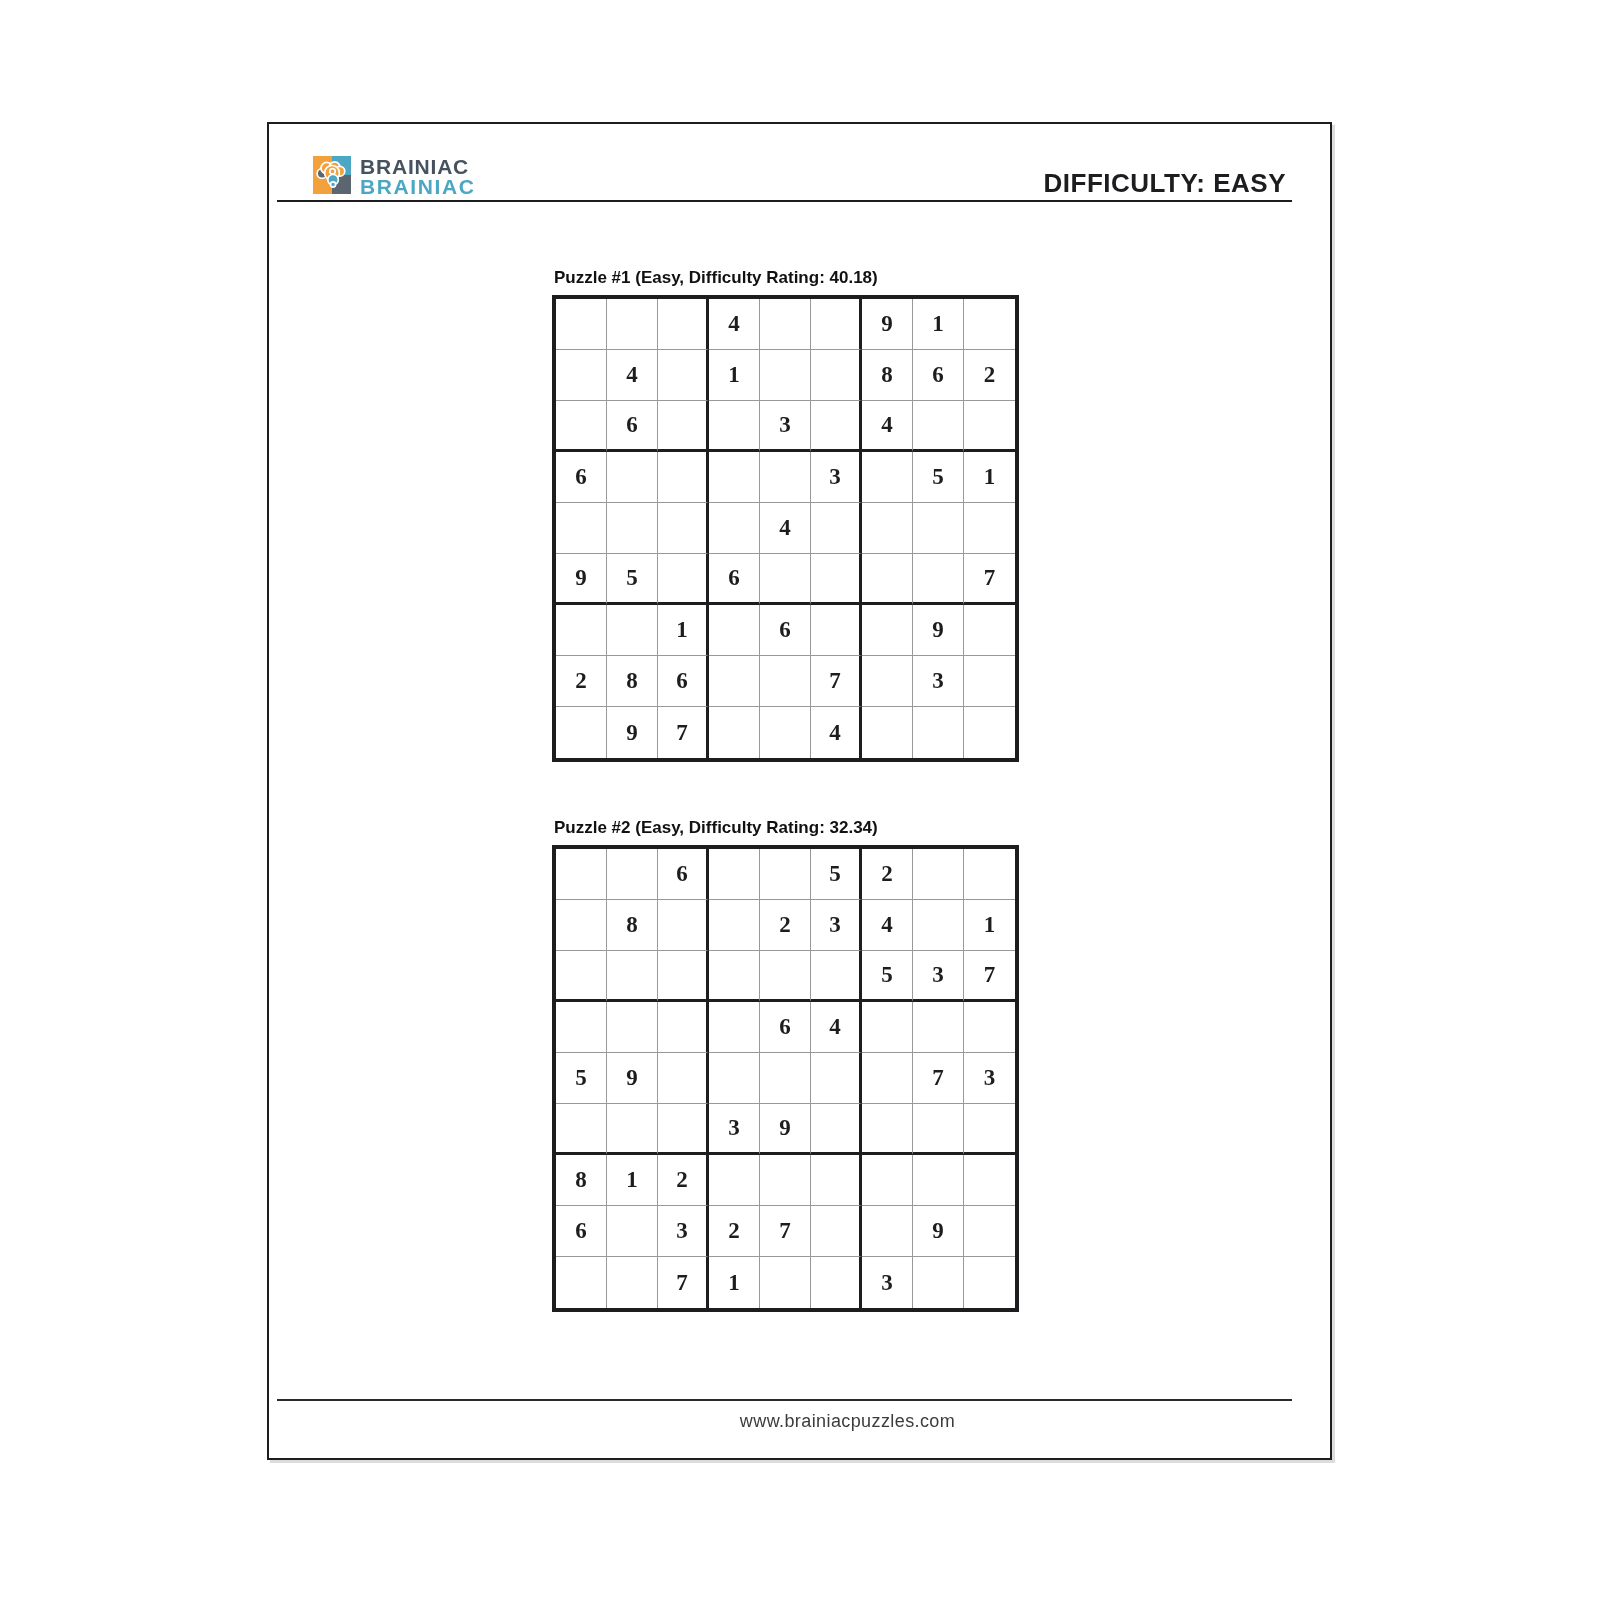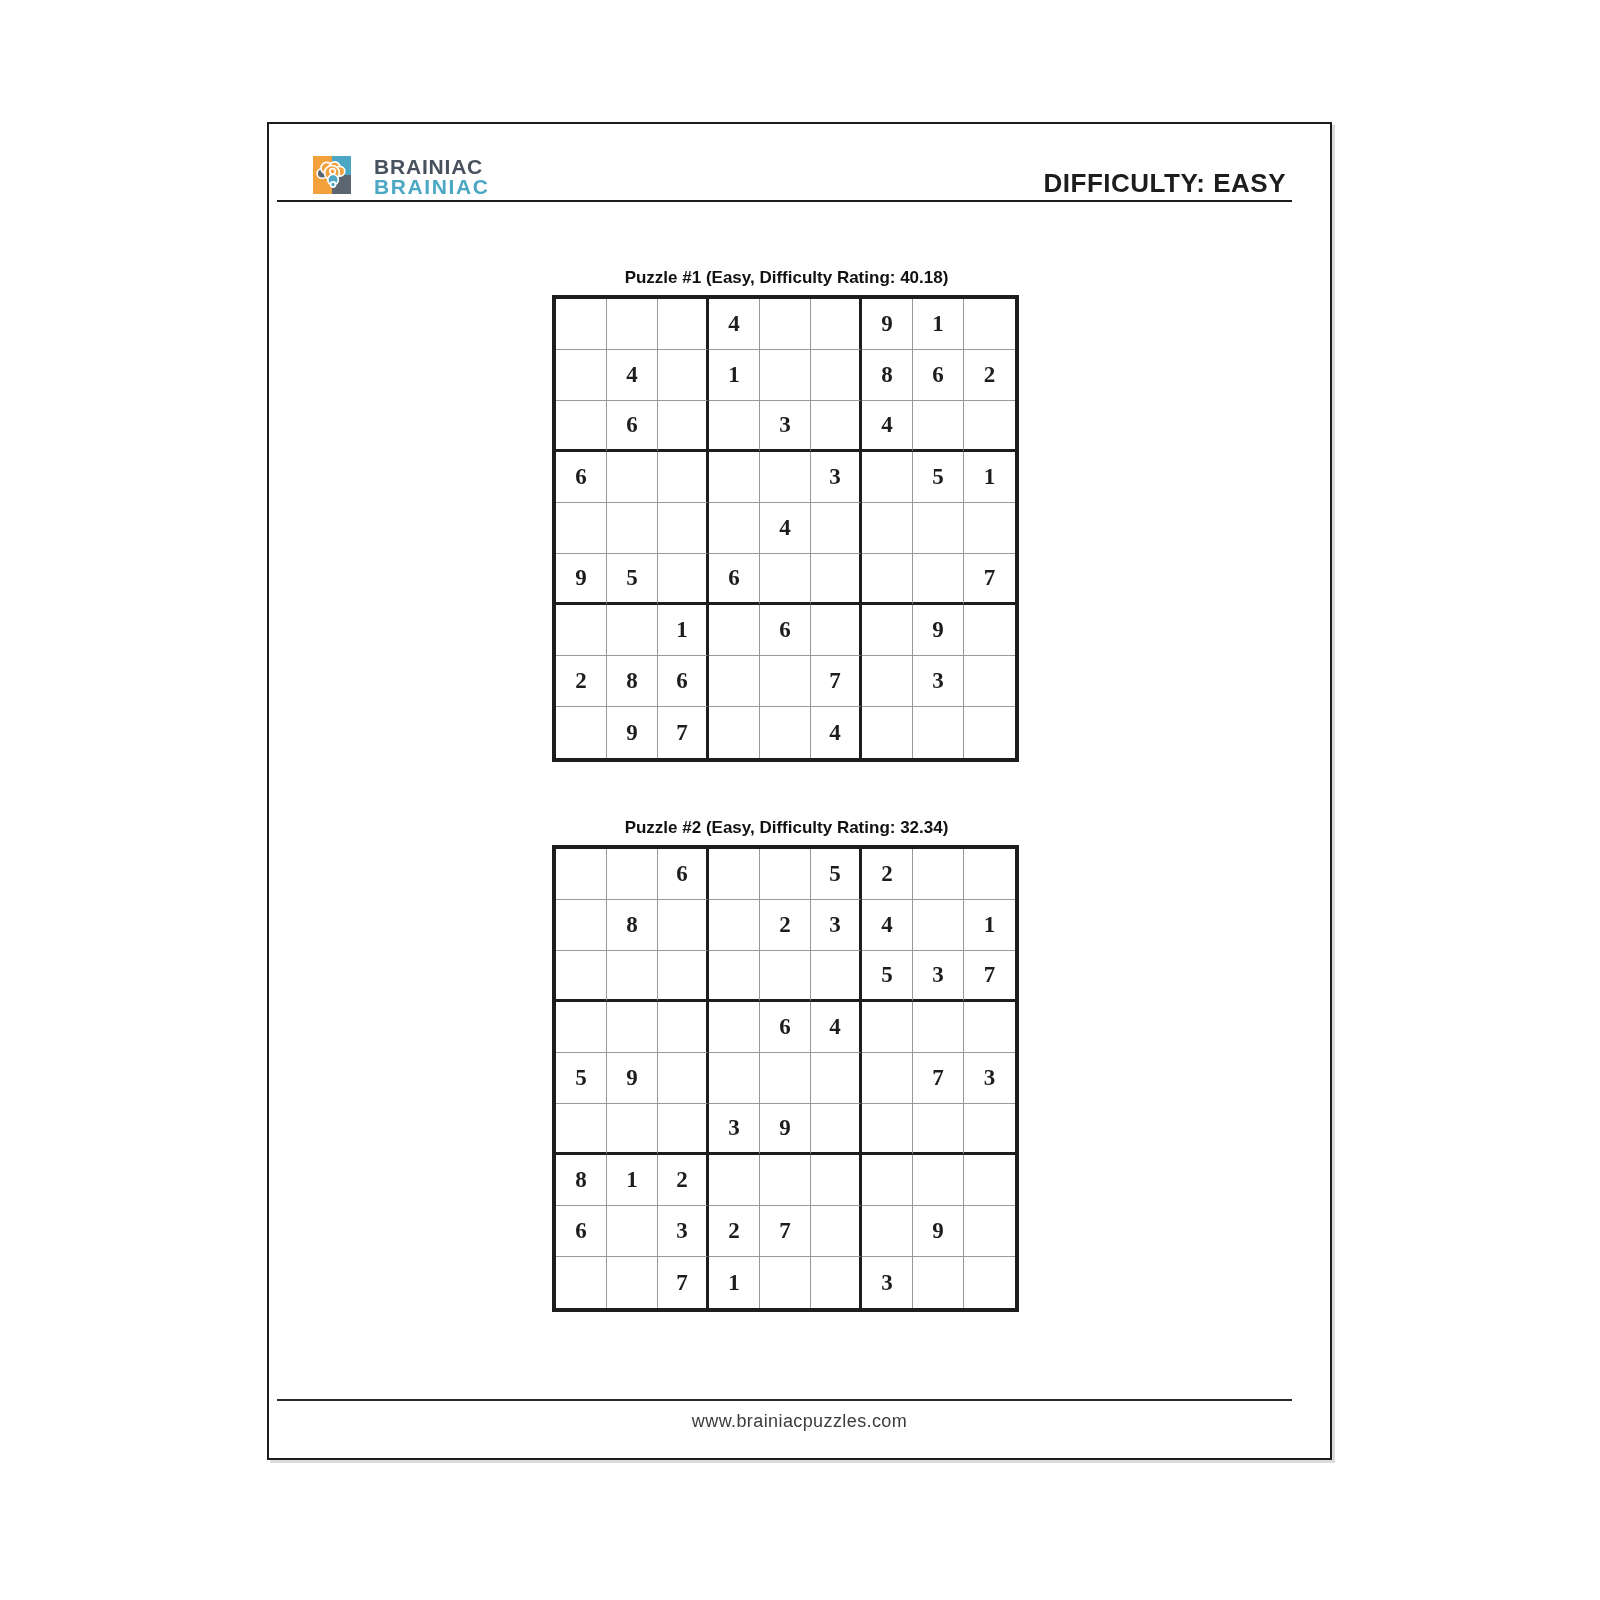--- a/index.html
+++ b/index.html
@@ -4,56 +4,56 @@
 <style>
   html,body{margin:0;padding:0;background:#ffffff;}
   body{width:1600px;height:1600px;position:relative;font-family:"Liberation Sans",sans-serif;}
 
   .page{
     position:absolute;left:267px;top:122px;width:1061px;height:1334px;
     background:#fff;border:2px solid #1d1d1f;box-shadow:3px 3px 0 #dcdcdc;
   }
 
   
-  .logo{position:absolute;left:44px;top:32px;display:flex;align-items:flex-start;gap:23px;}
+  .logo{position:absolute;left:44px;top:32px;display:flex;align-items:flex-start;gap:9px;}
   .logo svg{display:block;}
   .logo-text{padding-top:1px;}
   .brand1{font-weight:bold;font-size:21px;line-height:20px;letter-spacing:.8px;color:var(--brand-dark,#47525E);}
   .brand2{font-weight:bold;font-size:21px;line-height:19px;letter-spacing:1.6px;color:var(--teal,#4BA7C3);}
   .difficulty{
     position:absolute;right:44px;top:44px;
     font-weight:bold;font-size:26px;letter-spacing:.5px;color:var(--ink,#1d1d1f);text-align:right;
   }
   .header-rule{position:absolute;left:8px;top:76px;width:1015px;height:2px;background:var(--ink,#1d1d1f);}
 
   
   .puzzle{position:absolute;left:283px;}
   .p1{top:144px;}
   .p2{top:694px;}
-  .ptitle{margin:0 0 8px 2px;font-size:17px;font-weight:bold;line-height:19px;color:#111;text-align:center;}
+  .ptitle{margin:0 0 8px 2px;font-size:17px;font-weight:bold;line-height:19px;color:#111;}
 
   .sudoku{
     display:grid;grid-template-columns:repeat(9,51px);grid-auto-rows:51px;
     border:4px solid var(--ink,#1d1d1f);width:max-content;background:#fff;
   }
   .cell{
     box-sizing:border-box;display:flex;align-items:center;justify-content:center;
     border-right:1px solid var(--line-gray,#999);border-bottom:1px solid var(--line-gray,#999);
     font-family:"Liberation Serif",serif;font-weight:bold;font-size:23px;color:#1d1d1f;
   }
   .br-thick{border-right:3px solid var(--ink,#1d1d1f);}
   .bb-thick{border-bottom:3px solid var(--ink,#1d1d1f);}
   .br-none{border-right:none;}
   .bb-none{border-bottom:none;}
 
   
   .footer-rule{position:absolute;left:8px;top:1275px;width:1015px;height:2px;background:#2a2a2a;}
   .footer-url{
     position:absolute;left:0;top:1287px;width:100%;text-align:center;
-    font-size:18px;letter-spacing:.4px;color:#3c3c3c;
+    font-size:18px;letter-spacing:.4px;color:#3c3c3c;padding-left:48px;
   }
 </style>
 </head>
 <body>
 
 <div class="page">
 
   <div class="logo">
     <svg width="38" height="38" viewBox="0 0 36 36" aria-hidden="true">
       <rect x="0" y="0" width="18" height="18" fill="#F2A13D"></rect>

